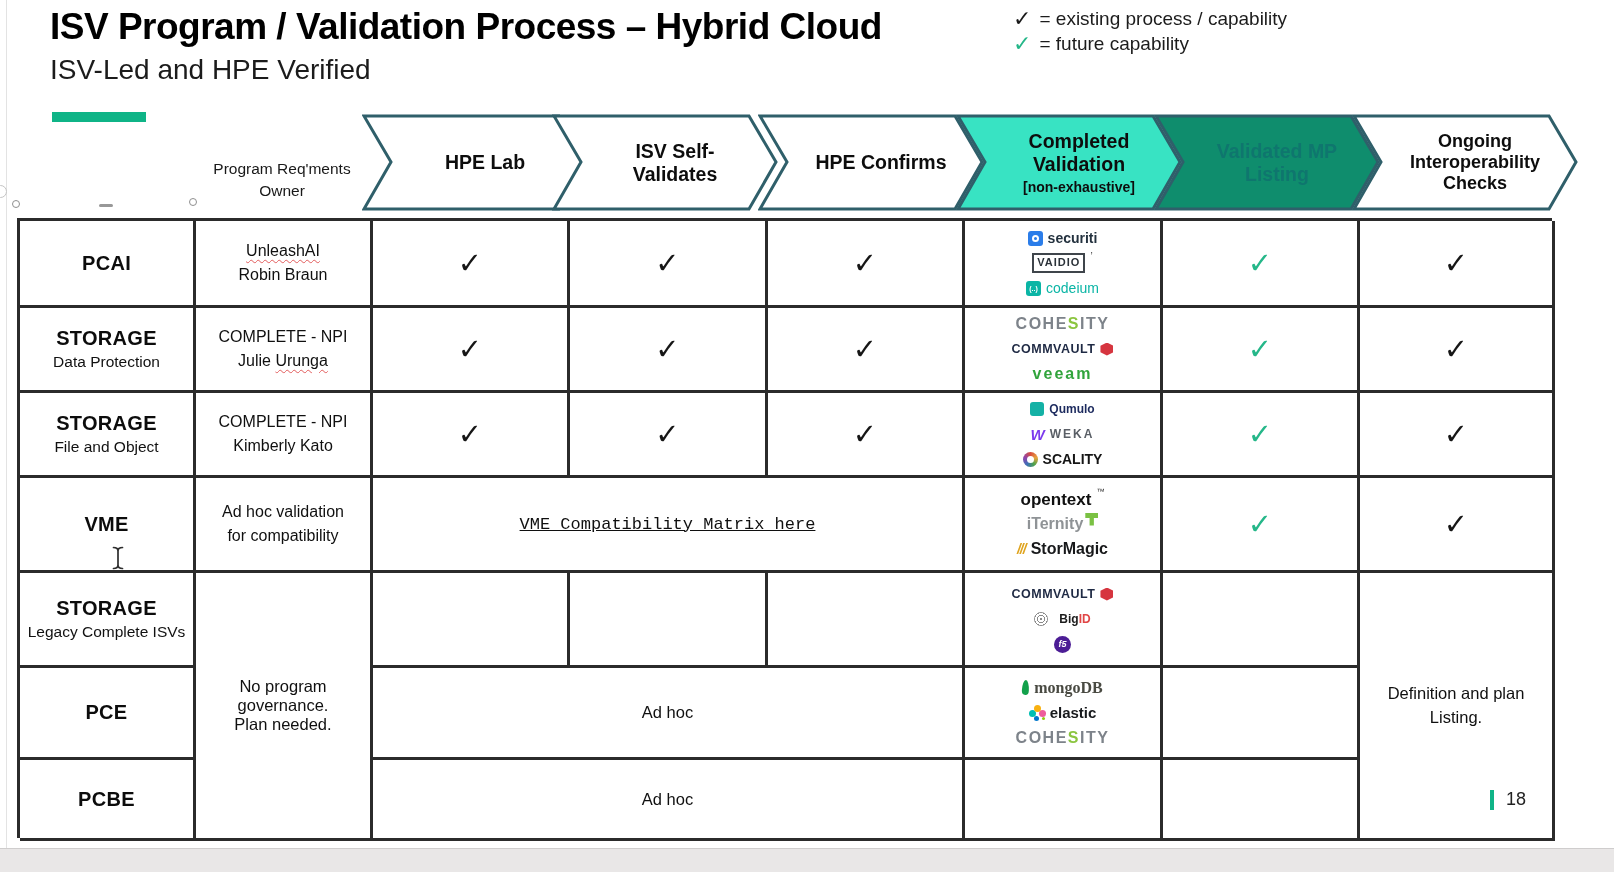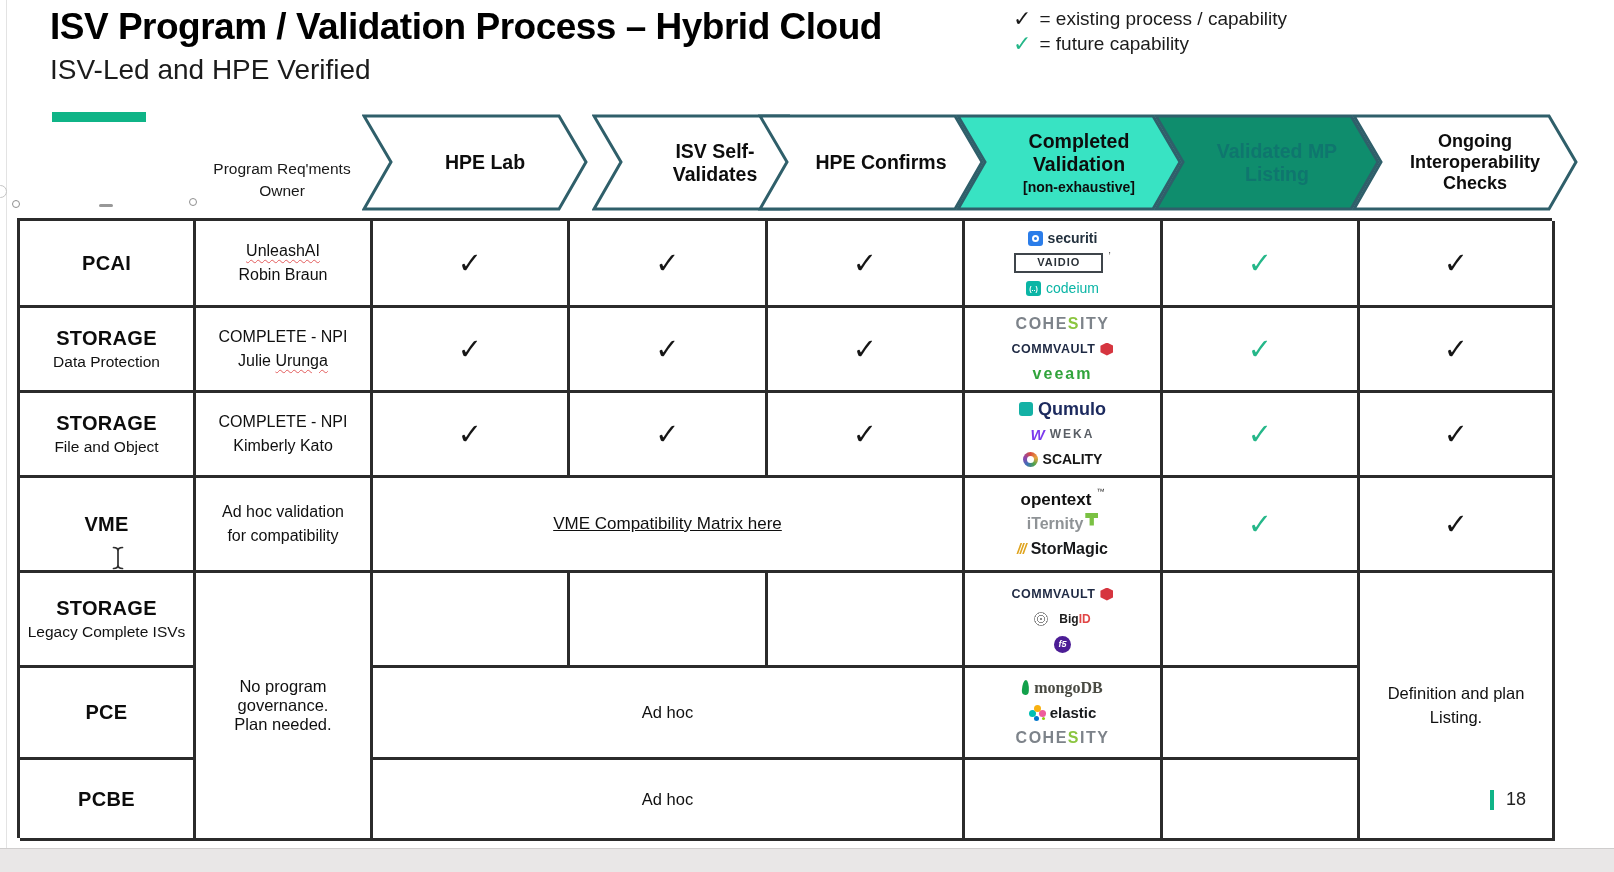--- a/index.html
+++ b/index.html
@@ -34,46 +34,46 @@
     grid-template-rows:87px 85px 85px 95px 95px 92px 81px;
     border-top:3px solid #2b2b2b; border-left:3px solid #2b2b2b; }
   .cell { border-right:3px solid #2b2b2b; border-bottom:3px solid #2b2b2b;
     display:flex; flex-direction:column; align-items:center; justify-content:center; text-align:center; overflow:hidden; }
   .row-title { font-size:20px; font-weight:700; letter-spacing:0.3px; color:#0c0c0c; }
   .row-sub { font-size:15.5px; color:#111; margin-top:2px; line-height:1.25; padding:0 6px; }
   .owner { display:flex; flex-direction:column; gap:3px; font-size:16px; color:#101010; line-height:1.3; }
   .wavy { text-decoration:underline; text-decoration-style:wavy; text-decoration-color:#e25c5c; text-decoration-thickness:1px; text-underline-offset:3px; }
   .mark { font-size:29px; line-height:1; color:#161616; }
   .mark.green { color:#25b789; }
-  .vme-link { font-size:17px; color:#101010; text-decoration:underline; cursor:pointer; }
+  .vme-link { font-size:17px; color:#101010; text-decoration:underline; cursor:pointer;font-family:Liberation Mono, monospace; }
   .adhoc { font-size:16.5px; color:#101010; }
   .gov { display:flex; flex-direction:column; font-size:16.5px; color:#101010; }
   .definition-cell { position:relative; }
   .definition-text { font-size:16.5px; color:#101010; line-height:1.45; }
   .pg { position:absolute; right:26px; bottom:28px; display:flex; align-items:center; gap:12px; }
   .pgbar { width:4px; height:20px; background:#0fb487; }
   .pgnum { font-size:18px; color:#222; }
 
   
   .logo { display:flex; align-items:center; justify-content:center; gap:5px; height:25px; }
   .lgt { line-height:1; white-space:nowrap; }
   .securiti-icon { width:15px; height:15px; border-radius:3px; background:#2b7de9; position:relative; }
   .securiti-icon::after { content:""; position:absolute; inset:4px; border:2px solid #fff; border-radius:50%; }
   .lg-securiti .lgt { font-size:14px; font-weight:700; color:#24323f; }
-  .lg-vaidio .box { border:2px solid #3f454b; padding:1px 21px; font-size:11px; font-weight:800; letter-spacing:1px; color:#2a3138; line-height:1.2; }
+  .lg-vaidio .box { border:2px solid #3f454b; padding:1px 3px; font-size:11px; font-weight:800; letter-spacing:1px; color:#2a3138; line-height:1.2; }
   .lg-vaidio .tick { font-size:10px; color:#444; align-self:flex-start; }
   .codeium-icon { width:15px; height:15px; border-radius:3px; background:#0ab5a5; color:#fff; font-size:7px; font-weight:700; display:flex; align-items:center; justify-content:center; }
   .lg-codeium .lgt { font-size:14px; font-weight:500; color:#0ab5a5; }
   .lg-cohesity .lgt { font-size:16px; font-weight:700; letter-spacing:1.5px; color:#7d838a; }
   .lg-cohesity .s { color:#8bc53f; }
   .lg-commvault .lgt { font-size:12.5px; font-weight:800; letter-spacing:0.5px; color:#1f2a44; }
   .commvault-icon { width:13px; height:13px; background:#d6353f; clip-path:polygon(50% 0,100% 25%,100% 75%,50% 100%,0 75%,0 25%); }
   .lg-veeam .lgt { font-size:16px; font-weight:700; letter-spacing:2px; color:#31a43c; }
   .qumulo-icon { width:14px; height:14px; background:#14b1a5; border-radius:3px; }
-  .lg-qumulo .lgt { font-size:18px; font-weight:700; color:#1c2a5e; }
+  .lg-qumulo .lgt { font-size:12px; font-weight:700; color:#1c2a5e; }
   .weka-icon { font-size:15px; font-weight:800; font-style:italic; color:#7c3aed; line-height:1; }
   .lg-weka .lgt { font-size:12px; font-weight:600; letter-spacing:2px; color:#5a5f66; }
   .scality-icon { width:15px; height:15px; border-radius:50%; background:conic-gradient(#d94f3d,#e8a33d,#4ba34b,#3d6fb8,#8e44ad,#d94f3d); position:relative; }
   .scality-icon::after { content:""; position:absolute; inset:4px; background:#fff; border-radius:50%; }
   .lg-scality .lgt { font-size:14px; font-weight:800; color:#151515; }
   .lg-opentext .lgt { font-size:17px; font-weight:800; color:#101010; }
   .lg-opentext .tm { font-size:8px; color:#333; align-self:flex-start; }
   .lg-iternity .lgt { font-size:16px; font-weight:700; color:#8f9396; }
   .iternity-icon { width:13px; height:13px; background:#7ac143; clip-path:polygon(0 0,100% 0,100% 42%,66% 42%,66% 100%,33% 100%,33% 42%,0 42%); margin:-10px 0 0 -3px; }
   .stormagic-icon { font-size:14px; font-weight:800; font-style:italic; color:#dfa41f; letter-spacing:-1px; line-height:1; }
@@ -123,21 +123,21 @@
 Owner</div>
 
   <div class="chev" style="left:362px">
     <svg width="226" height="97" viewBox="0 0 226 97">
         <polygon points="2,2 197,2 224,48 197,95 2,95 29,48" fill="#ffffff" stroke="#2f5f6a" stroke-width="3"></polygon>
       </svg>
     <div class="chev-text">
         <span class="chev-label">HPE Lab</span>
       </div>
   </div>
-  <div class="chev" style="left:592px">
+  <div class="chev" style="left:552px">
     <svg width="226" height="97" viewBox="0 0 226 97">
         <polygon points="2,2 197,2 224,48 197,95 2,95 29,48" fill="#ffffff" stroke="#2f5f6a" stroke-width="3"></polygon>
       </svg>
     <div class="chev-text">
         <span class="chev-label">ISV Self-
 Validates</span>
       </div>
   </div>
   <div class="chev" style="left:758px">
     <svg width="226" height="97" viewBox="0 0 226 97">

